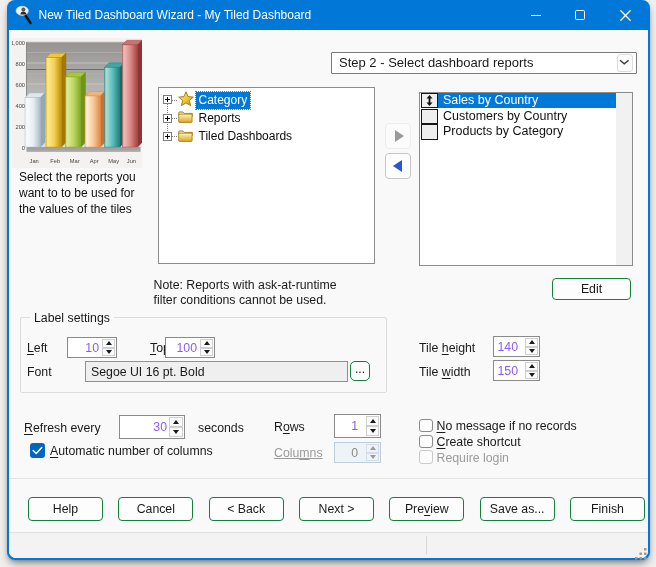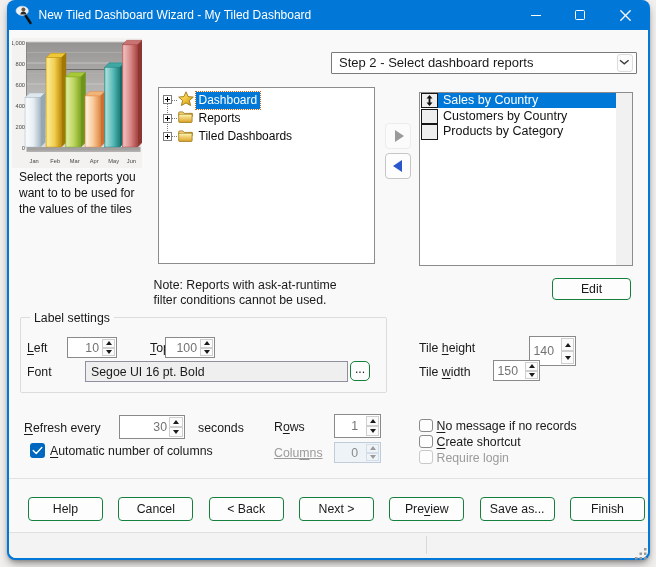--- a/index.html
+++ b/index.html
@@ -14,21 +14,21 @@
   .client {
     left:9px; top:30px; width:639px; height:528px;
     background:#f9f9f9; border-radius:0 0 7px 7px;
   }
   .titlebar-text { left:38.5px; top:0; height:30px; line-height:30px; color:#fff; font-size:12px; letter-spacing:0px; }
   .lbl { font-size:12.3px; color:#1a1a1a; white-space:nowrap; }
   .box-border { border:1px solid #8c8c8c; background:#fff; }
   .btn { background:#fdfdfd; border:1px solid #15803d; border-radius:4px; font-size:12.3px; color:#1a1a1a; text-align:center; }
   u { text-decoration-thickness:1px; text-underline-offset:2px; }
   .spin { background:#fff; border:1px solid #8a8a8a; }
-  .spin .val { position:absolute; top:0; bottom:0; left:0; font-size:12.3px; color:#737373; display:flex; align-items:center; justify-content:flex-end; }
+  .spin .val { position:absolute; top:0; bottom:0; left:0; font-size:12.3px; color:#8b5cf6; display:flex; align-items:center; justify-content:flex-end; }
   .spin .arrows { position:absolute; top:1px; bottom:1px; width:13px; }
   .spin .sb { position:absolute; left:0; right:0; height:50%; background:#fbfbfb; border:1px solid #cfcfcf; display:flex; align-items:center; justify-content:center; }
   .sb.up { top:0; } .sb.dn { bottom:0; }
   .tri-up { width:0; height:0; border-left:3.5px solid transparent; border-right:3.5px solid transparent; border-bottom:4px solid #1a1a1a; }
   .tri-dn { width:0; height:0; border-left:3.5px solid transparent; border-right:3.5px solid transparent; border-top:4px solid #1a1a1a; }
   .cb { width:13.5px; height:13.5px; border:1px solid #8a8a8a; border-radius:3px; background:#fdfdfd; }
 </style>
 </head>
 <body>
 
@@ -202,21 +202,21 @@
   <path d="M0.7 4.4 L14.1 4.4 L14.1 11.6 Q14.1 12.4 13.3 12.4 L1.5 12.4 Q0.7 12.4 0.7 11.6 Z" fill="url(#fold)" stroke="#9c7612" stroke-width="0.8"></path>
   <path d="M1.4 5.1 L13.4 5.1" stroke="#fdf2ae" stroke-width="0.7"></path>
 </svg>
 <svg class="abs" style="left:178px; top:128.5px;" width="16" height="14" viewBox="0 0 16 14">
   <path d="M11.6 3.4 L14.6 3.4 L14.6 6.5 L11.6 6.5 Z" fill="#fffef2" stroke="#9c7612" stroke-width="0.6"></path>
   <path d="M0.7 2.8 Q0.7 1.9 1.6 1.9 L4.9 1.9 L6.2 3.4 L13.3 3.4 Q14.1 3.4 14.1 4.2 L14.1 5.4 L0.7 5.4 Z" fill="#f2d47e" stroke="#9c7612" stroke-width="0.8"></path>
   <path d="M0.7 4.4 L14.1 4.4 L14.1 11.6 Q14.1 12.4 13.3 12.4 L1.5 12.4 Q0.7 12.4 0.7 11.6 Z" fill="url(#fold)" stroke="#9c7612" stroke-width="0.8"></path>
   <path d="M1.4 5.1 L13.4 5.1" stroke="#fdf2ae" stroke-width="0.7"></path>
 </svg>
 
-<div class="abs" style="left:195.5px; top:91.5px; height:17px; background:#0078d7; outline:1px dotted #c4641e; line-height:17px; padding:0 3px; font-size:12px; color:#fff;">Dashboard</div>
+<div class="abs" style="left:195.5px; top:91.5px; height:17px; background:#0078d7; outline:1px dotted #c4641e; line-height:17px; padding:0 3px; font-size:12px; color:#fff;">Category</div>
 <div class="abs" style="left:198.5px; top:109.5px; height:17px; line-height:17px; font-size:12px; color:#0a0a0a;">Reports</div>
 <div class="abs" style="left:198.5px; top:128px; height:17px; line-height:17px; font-size:12px; color:#0a0a0a;">Tiled Dashboards</div>
 
 <div class="abs" style="left:385px; top:123px; width:26px; height:26px; background:#fbfbfb; border:1px solid #ececec; border-radius:4px;"></div>
 <div class="abs" style="left:395px; top:129.5px; width:0; height:0; border-top:6.5px solid transparent; border-bottom:6.5px solid transparent; border-left:9px solid #9a9a9a;"></div>
 <div class="abs" style="left:385px; top:153px; width:26px; height:26px; background:#fdfdfd; border:1px solid #c6c6c6; border-radius:4px;"></div>
 <div class="abs" style="left:393px; top:159.5px; width:0; height:0; border-top:6.5px solid transparent; border-bottom:6.5px solid transparent; border-right:9px solid #2b57cd;"></div>
 
 <div class="abs box-border" style="left:419px; top:92px; width:214px; height:174px;"></div>
 <div class="abs" style="left:616px; top:93px; width:16px; height:172px; background:#f1f1f1;"></div>
@@ -266,21 +266,21 @@
       </div>
   </div>
 </div>
 
 <div class="abs lbl" style="left:27px; top:365px;">Font</div>
 <div class="abs" style="left:85px; top:361px; width:263px; height:21px; background:#efefef; border:1px solid #8f8fa0;"></div>
 <div class="abs lbl" style="left:91px; top:365px;">Segoe UI 16 pt. Bold</div>
 <div class="abs btn" style="left:350px; top:361px; width:20px; height:20px; line-height:14px; border-radius:5px;">...</div>
 
 <div class="abs lbl" style="left:419px; top:341px;">Tile <u>h</u>eight</div>
-<div class="abs spin" style="left:493px; top:336px; width:47px; height:30px;margin-left:36px;">
+<div class="abs spin" style="left:493px; top:336px; width:47px; height:21px;">
   <div class="val" style="right:21px;">140</div>
   <div class="arrows" style="right:1px;">
     <div class="sb up">
         <div class="tri-up"></div>
       </div>
     <div class="sb dn">
         <div class="tri-dn"></div>
       </div>
   </div>
 </div>

